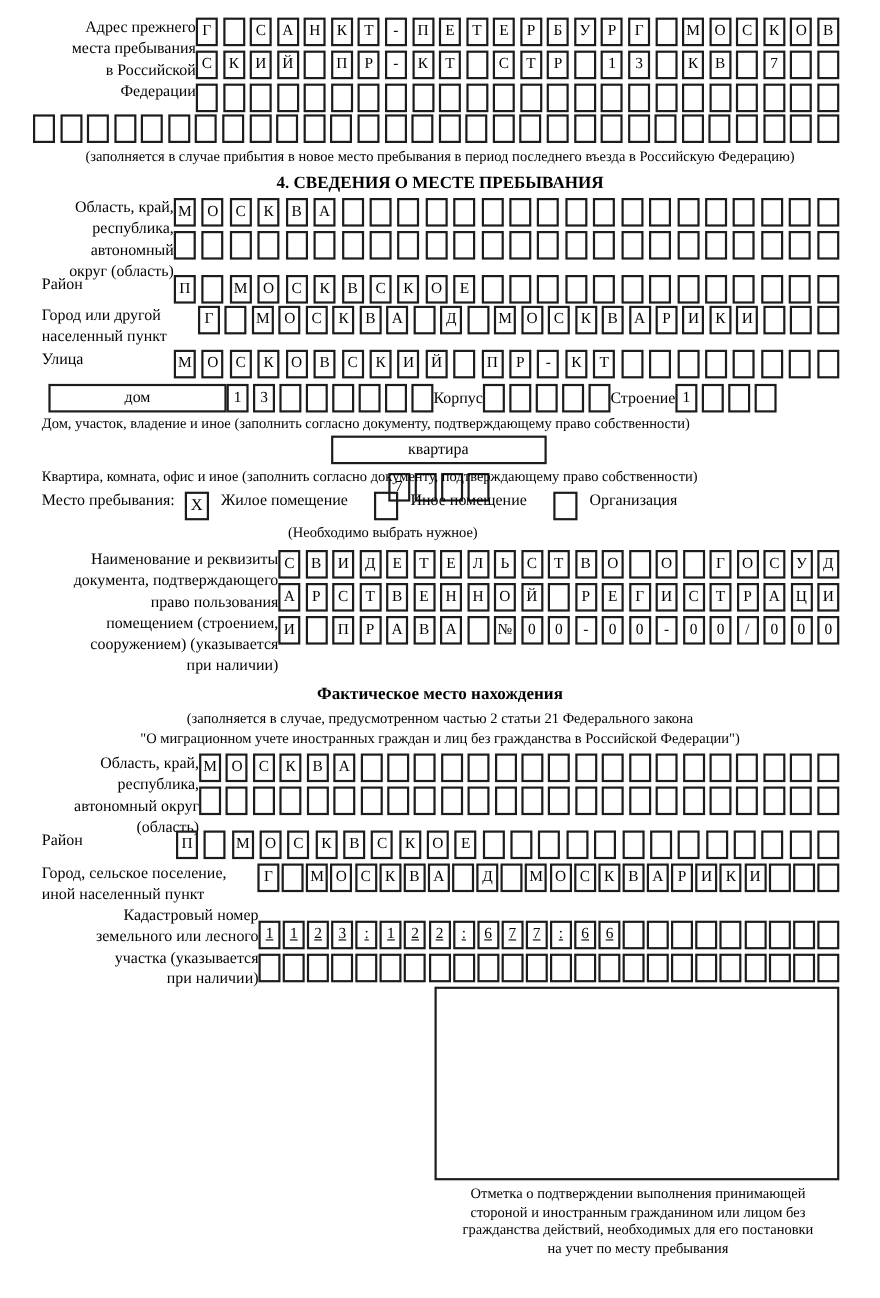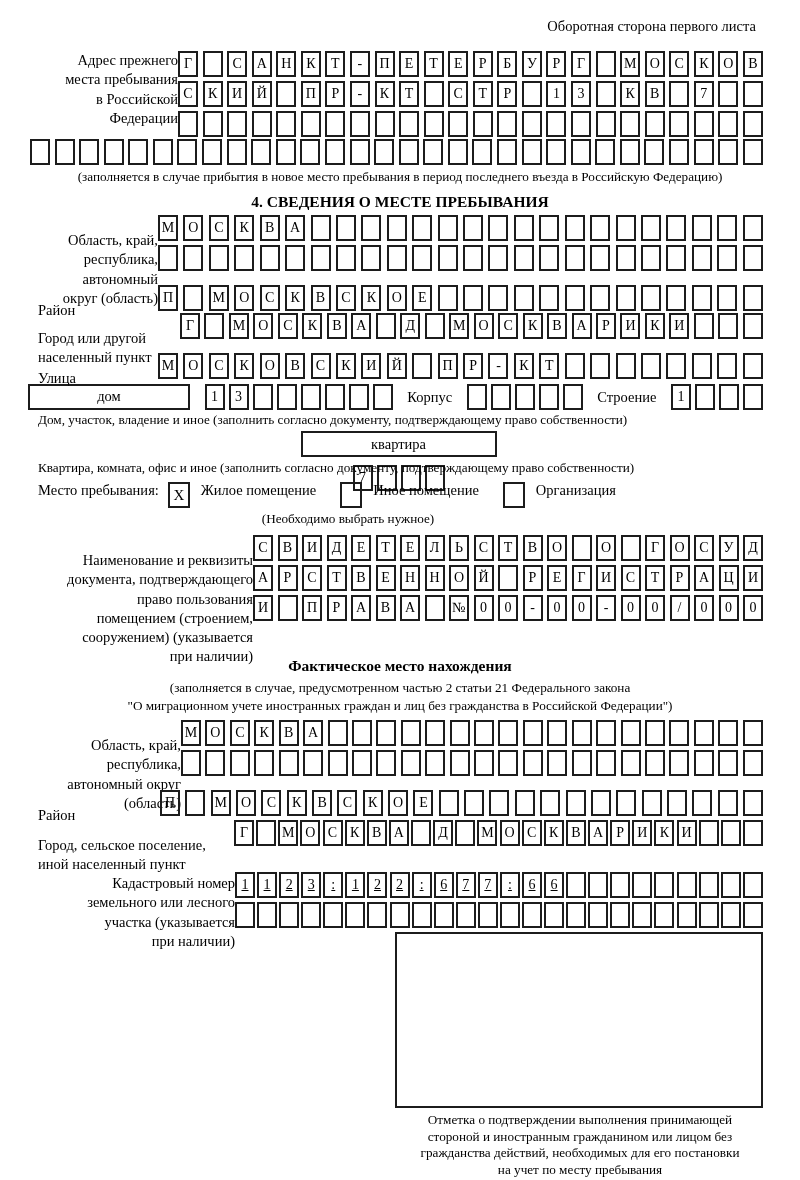--- a/index.html
+++ b/index.html
@@ -28,39 +28,39 @@
     border: 2px solid #1c1c1c;
     display: flex; align-items: center; justify-content: center;
     font-size: 14px; flex: none;
   }
   .cellgroup { display: flex; gap: 4px; }
   .cellgroup .cell { margin: 0; }
 
   
   .block { display: flex; margin: 0 37px 0 38px; position: relative; text-align: right; }
   .block .cells-col { flex: 1; }
-  .abs-lbl { position: absolute; left: 0; top: 16px; }
+  .abs-lbl { position: absolute; left: 0; top: 0; }
 
   .frow { display: flex; margin: 0 37px 0 38px; position: relative; height: 26px; }
   .frow .cells-col { flex: 1; }
 
   .note-center { text-align: center; font-size: 13.2px; line-height: 16px; }
   .note-left { font-size: 13.2px; line-height: 16px; margin-left: 38px; }
 
   .sec-title { text-align: center; font-weight: bold; font-size: 15.5px; }
 
   .widebox {
     border: 2px solid #1c1c1c; height: 26px;
     display: flex; align-items: center; justify-content: center;
     font-size: 14.5px; flex: none;
   }
   .inl-lbl { font-size: 14.5px; line-height: 26px; white-space: nowrap; }
 
-  .domrow { display: flex; justify-content: space-between; align-items: center;
-            margin: 4px 37px 0 28px; height: 27px; }
+  .domrow { display: flex; align-items: center;
+            margin: 4px 37px 0 44px; height: 27px; }
   .kvrow  { display: flex; align-items: center; gap: 8px; margin: 3px 37px 0 34px; height: 27px; flex-direction: column; }
 
   .stayrow { display: flex; align-items: flex-start; margin: 6px 37px 0 38px; height: 28px;
              font-size: 14.5px; }
   .chk {
     width: 22px; height: 26px; border: 2px solid #1c1c1c;
     display: flex; align-items: center; justify-content: center;
     font-size: 15px; flex: none; margin: 0 11px 0 9px;
   }
   .chk.gap { margin-left: 24px; }
@@ -73,21 +73,20 @@
   .mark-caption {
     margin: 4px 0 0 392px; width: 376px;
     text-align: center; font-size: 13.2px; line-height: 16.5px; white-space: pre-line;
   }
 </style>
 </head>
 <body>
 
 <div class="page">
 
-  <div class="hdr-right">Оборотная сторона первого листа</div>
 
   <div class="block" style="margin-top:16px;">
     <div class="lbl" style="width:140px; flex:none;">Адрес прежнего
 места пребывания
 в Российской
 Федерации</div>
     <div class="cells-col">
       <div class="cellrow">
           <span class="cell">Г</span>
           <span class="cell"></span>

